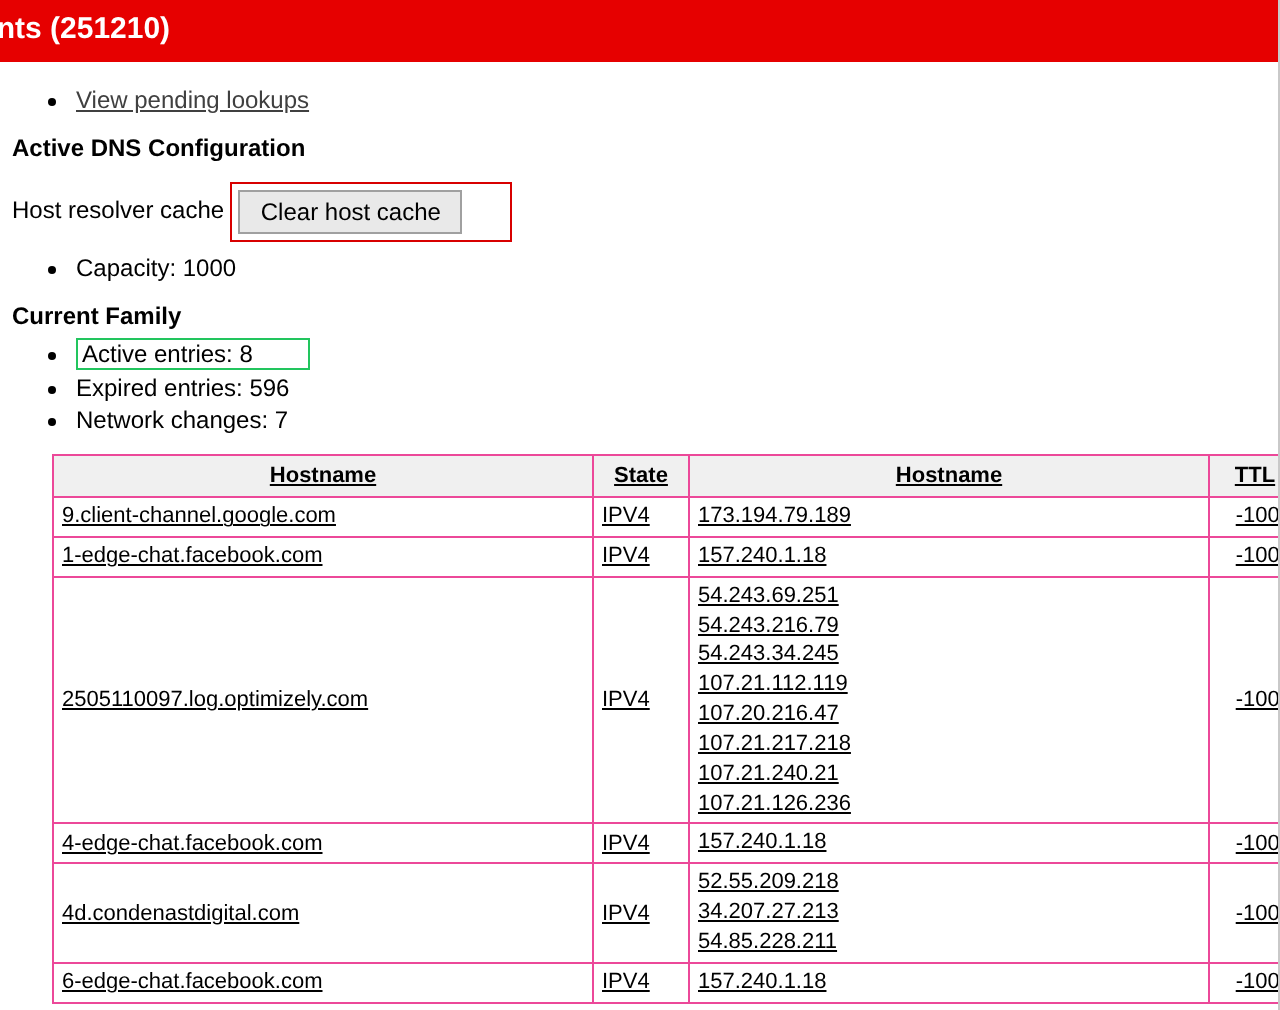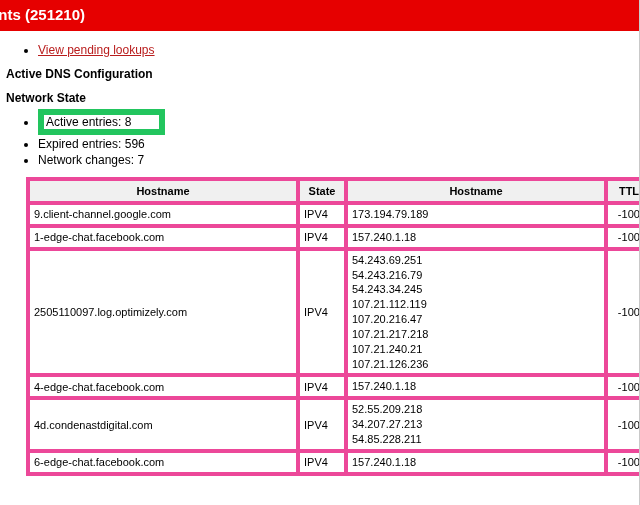--- a/index.html
+++ b/index.html
@@ -22,57 +22,58 @@
     padding: 6px 0 8px 0;
     text-indent: -10px;
     overflow: hidden;
     white-space: nowrap;
   }
   .content {
     padding: 8px 0 0 6px;
   }
   ul { margin: 4px 0 10px 0; padding-left: 32px; }
   li { margin: 2px 0; }
-  a.link { color: #b91c1c; text-decoration: underline; }
+  a.link { color: #404040; text-decoration: underline; }
   .section-title { font-weight: bold; margin: 10px 0 4px 0; }
   .row-hrc { margin: 10px 0 6px 0; }
   .row-hrc .lbl { font-size: 12px; }
   .btn {
     display: inline-block;
     background: #e9e9e9;
     border: 1px solid #a0a0a0;
     padding: 3px 10px;
     font-size: 12px;
     cursor: pointer;
     vertical-align: middle;
   }
   .redbox-btn {
     border: 1px solid #d80000;
     display: inline-block;
     padding: 3px 24px 3px 3px;
     vertical-align: middle;
   }
   .redbox-li {
-    border: 6px solid #22c55e;
+    border: 1px solid #22c55e;
     display: inline-block;
     padding: 0 28px 0 2px;
   }
   .tbl-wrap { margin: 8px 0 0 20px; }
   table {
     border-collapse: collapse;
     width: 624px;
     table-layout: fixed;
   }
   th, td {
-    border: 4px solid #ec4899;
+    border: 1px solid #ec4899;
     font-size: 11px;
     padding: 2px 4px;
     vertical-align: middle;
     text-align: left;
     overflow: hidden;
+    text-decoration: underline;
   }
   th {
     background: #f0f0f0;
     font-weight: bold;
     text-align: center;
     padding: 4px 4px;
   }
   col.c-host { width: 270px; }
   col.c-fam  { width: 48px; }
   col.c-addr { width: 260px; }
@@ -96,22 +97,31 @@
 <div class="content">
 
   <ul>
     <li>
       <a href="#" class="link">View pending lookups</a>
     </li>
   </ul>
 
   <div class="section-title">Active DNS Configuration</div>
 
+  <div class="row-hrc">
+    <span class="lbl">Host resolver cache</span>
+    <span class="redbox-btn">
+      <span class="btn">Clear host cache</span>
+    </span>
+  </div>
+  <ul>
+    <li>Capacity: 1000</li>
+  </ul>
 
-  <div class="section-title">Network State</div>
+  <div class="section-title">Current Family</div>
   <ul>
     <li>
       <span class="redbox-li">Active entries: 8</span>
     </li>
     <li>Expired entries: 596</li>
     <li>Network changes: 7</li>
   </ul>
 
   <div class="tbl-wrap">
     <table>

